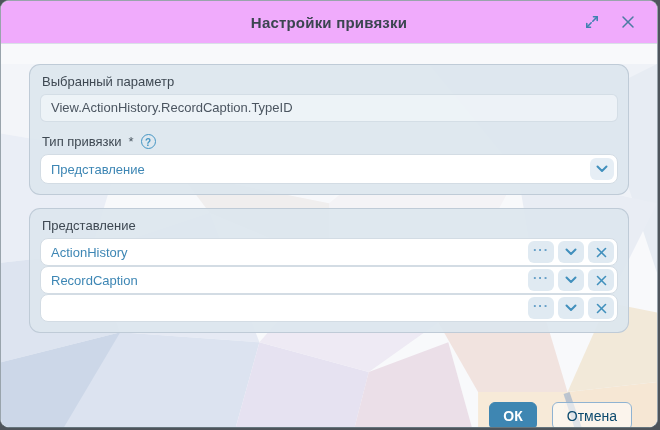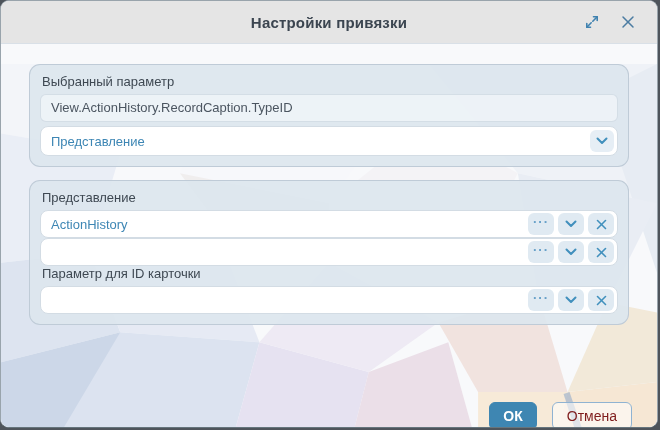--- a/index.html
+++ b/index.html
@@ -15,21 +15,21 @@
     border:1px solid #99a4ac;
     border-bottom-color:#66757d;
     border-radius:9px;
     overflow:hidden;
     background:#f8f9fb;
     box-sizing:border-box;
   }
   .titlebar{
     position:relative;
     height:42px;
-    background:#e5e5e5;
+    background:#f0abfc;
     border-bottom:1px solid #d9e0e7;
     display:flex;align-items:center;justify-content:center;
   }
   .title{
     font-size:15px;font-weight:700;color:#3b4550;letter-spacing:.2px;
   }
   .titlebar-actions{
     position:absolute;right:20px;top:0;height:100%;
     display:flex;align-items:center;gap:18px;
   }
@@ -62,21 +62,21 @@
     font-size:10px;font-weight:700;line-height:15px;text-align:center;
     box-sizing:border-box;cursor:pointer;margin-left:2px;
   }
   .readonly-field{
     height:26px;line-height:26px;
     background:rgba(240,245,249,0.8);
     border:1px solid rgba(203,214,223,0.7);
     border-radius:6px;
     padding:0 10px;
     font-size:13px;color:#4b5560;
-    margin-bottom:4px;
+    margin-bottom:12px;
     white-space:nowrap;overflow:hidden;
   }
   .select-field,.lookup-field{
     position:relative;
     background:#ffffff;
     border:1px solid #d3dce4;
     border-radius:8px;
     height:30px;
     display:flex;align-items:center;
     padding:0 10px;
@@ -108,21 +108,21 @@
     display:flex;align-items:center;justify-content:center;
     cursor:pointer;box-sizing:border-box;
     font-family:"Liberation Sans", sans-serif;
   }
   .btn-ok{
     background:#3e86b2;color:#ffffff;font-weight:700;
     padding:0 13px;min-width:42px;border:1px solid #3e86b2;
   }
   .btn-cancel{
     background:rgba(255,255,255,0.55);
-    border:1px solid #8fb3d2;color:#7f1d1d;
+    border:1px solid #8fb3d2;color:#0c4a6e;
     padding:0 14px;
   }
 </style>
 </head>
 <body>
 
 <div class="dialog">
 
   <div class="titlebar">
     <div class="title">Настройки привязки</div>
@@ -175,20 +175,25 @@
     </svg>
 
     <div class="panel panel-top">
       <div class="fld-label">
         <span>Выбранный параметр</span>
       </div>
       <div class="readonly-field">
         <span>View.ActionHistory.RecordCaption.TypeID</span>
       </div>
 
+      <div class="fld-label">
+        <span>Тип привязки</span>
+        <span class="req">*</span>
+        <span class="help">?</span>
+      </div>
       <div class="select-field">
         <span class="value">Представление</span>
         <div class="field-btns">
           <button class="mini-btn plain">
             <svg width="12" height="8" viewBox="0 0 12 8">
               <path d="M1.5 1.5 L6 6 L10.5 1.5" fill="none" stroke="#4190bd" stroke-width="2" stroke-linecap="round" stroke-linejoin="round"></path>
             </svg>
           </button>
         </div>
       </div>
@@ -218,20 +223,21 @@
                   <line x1="9.5" y1="1.5" x2="1.5" y2="9.5"></line>
                 </g>
               </svg>
             </button>
           </div>
         </div>
       </div>
 
       <div class="fld-group">
         <div class="lookup-field">
+          <span class="value">RecordCaption</span>
           <div class="field-btns">
             <button class="mini-btn">
               <span class="dots">···</span>
             </button>
             <button class="mini-btn">
               <svg width="12" height="8" viewBox="0 0 12 8">
                 <path d="M1.5 1.5 L6 6 L10.5 1.5" fill="none" stroke="#4190bd" stroke-width="2" stroke-linecap="round" stroke-linejoin="round"></path>
               </svg>
             </button>
             <button class="mini-btn">
@@ -240,23 +246,20 @@
                   <line x1="1.5" y1="1.5" x2="9.5" y2="9.5"></line>
                   <line x1="9.5" y1="1.5" x2="1.5" y2="9.5"></line>
                 </g>
               </svg>
             </button>
           </div>
         </div>
       </div>
 
       <div class="fld-group">
-        <div class="fld-label">
-          <span>Параметр для ID карточки</span>
-        </div>
         <div class="lookup-field">
           <div class="field-btns">
             <button class="mini-btn">
               <span class="dots">···</span>
             </button>
             <button class="mini-btn">
               <svg width="12" height="8" viewBox="0 0 12 8">
                 <path d="M1.5 1.5 L6 6 L10.5 1.5" fill="none" stroke="#4190bd" stroke-width="2" stroke-linecap="round" stroke-linejoin="round"></path>
               </svg>
             </button>

